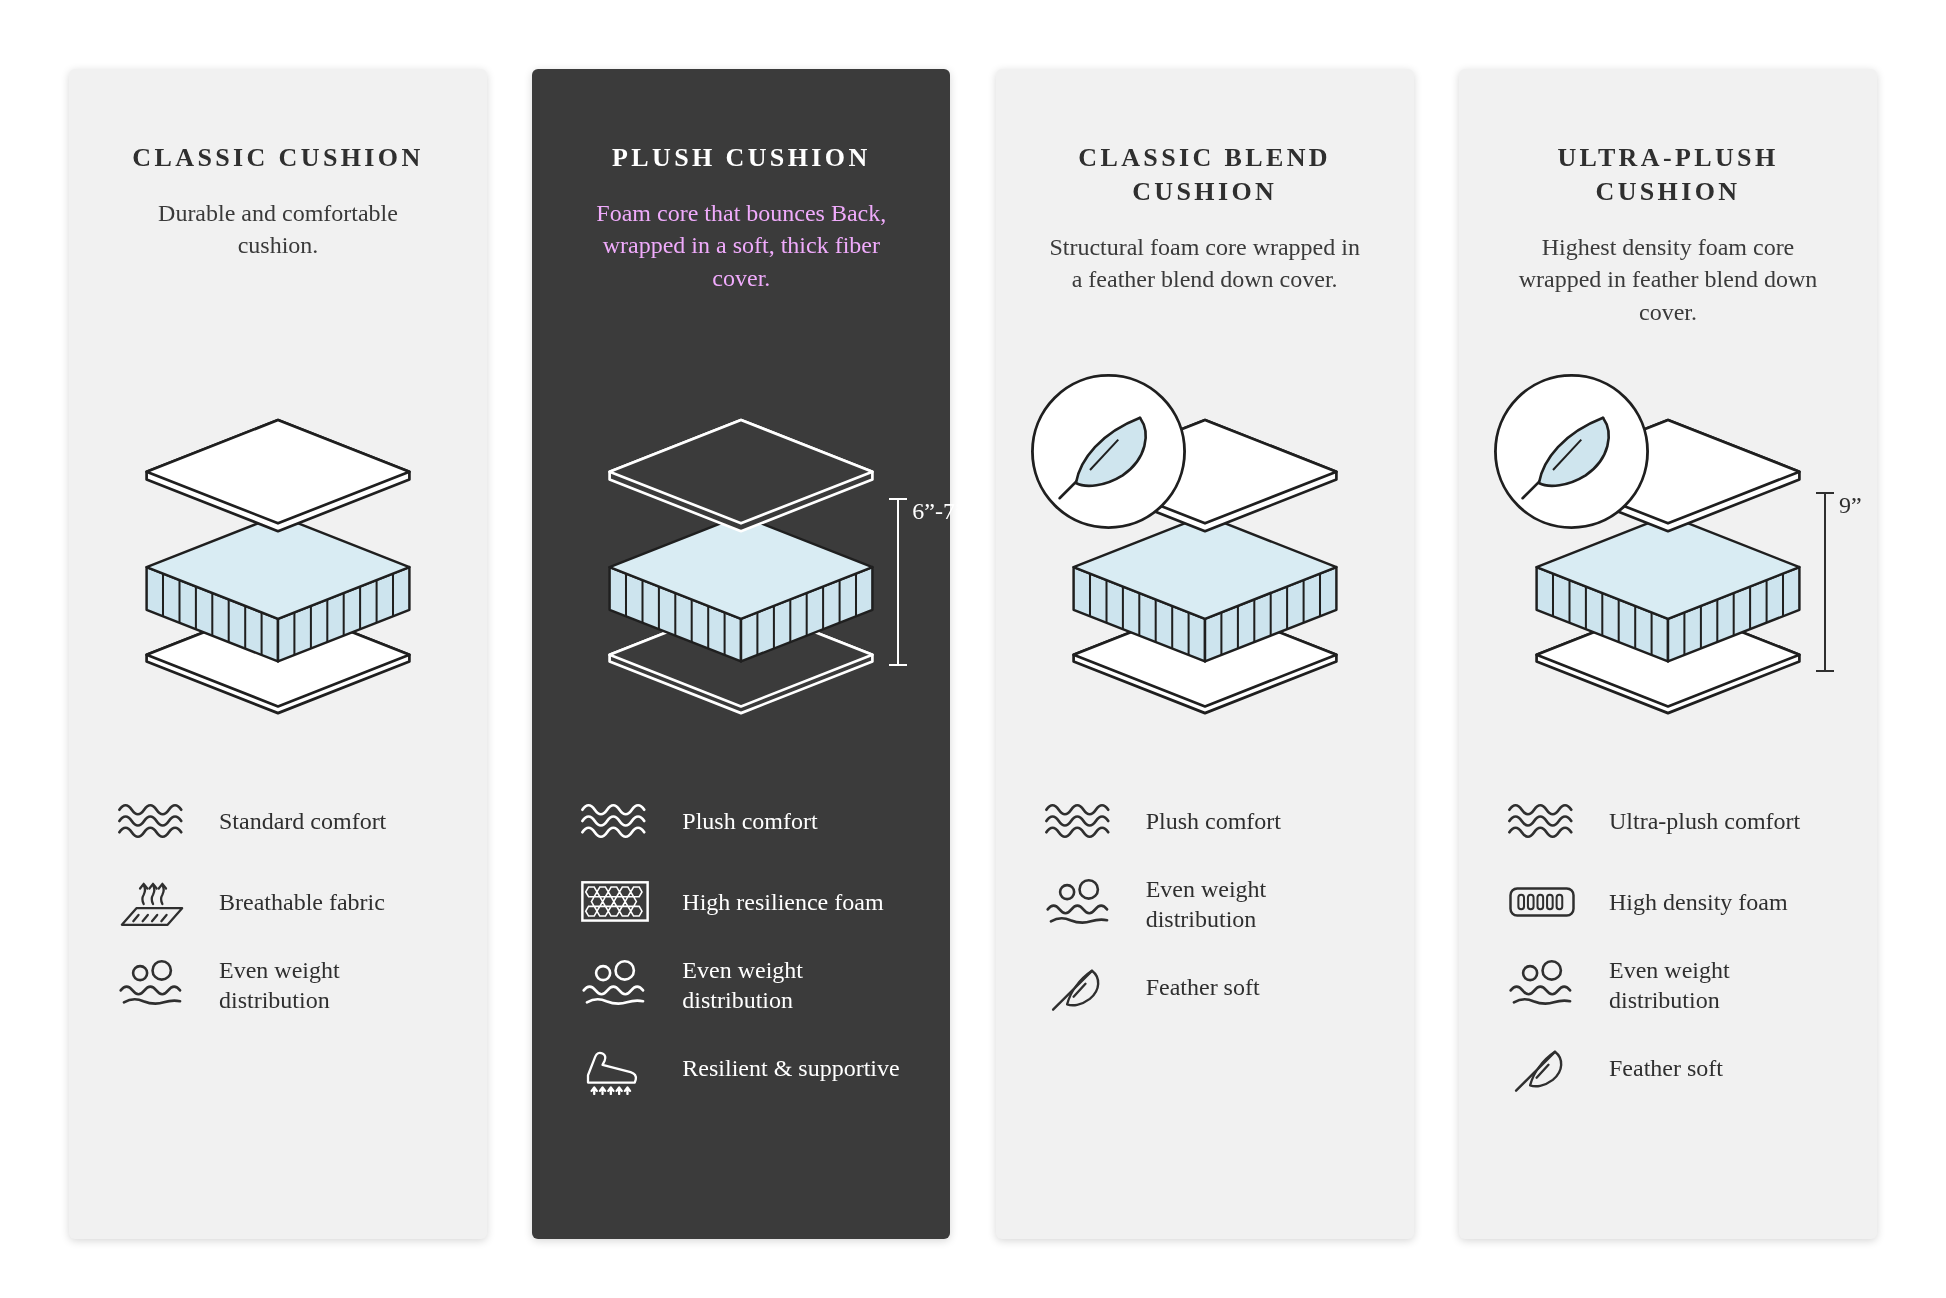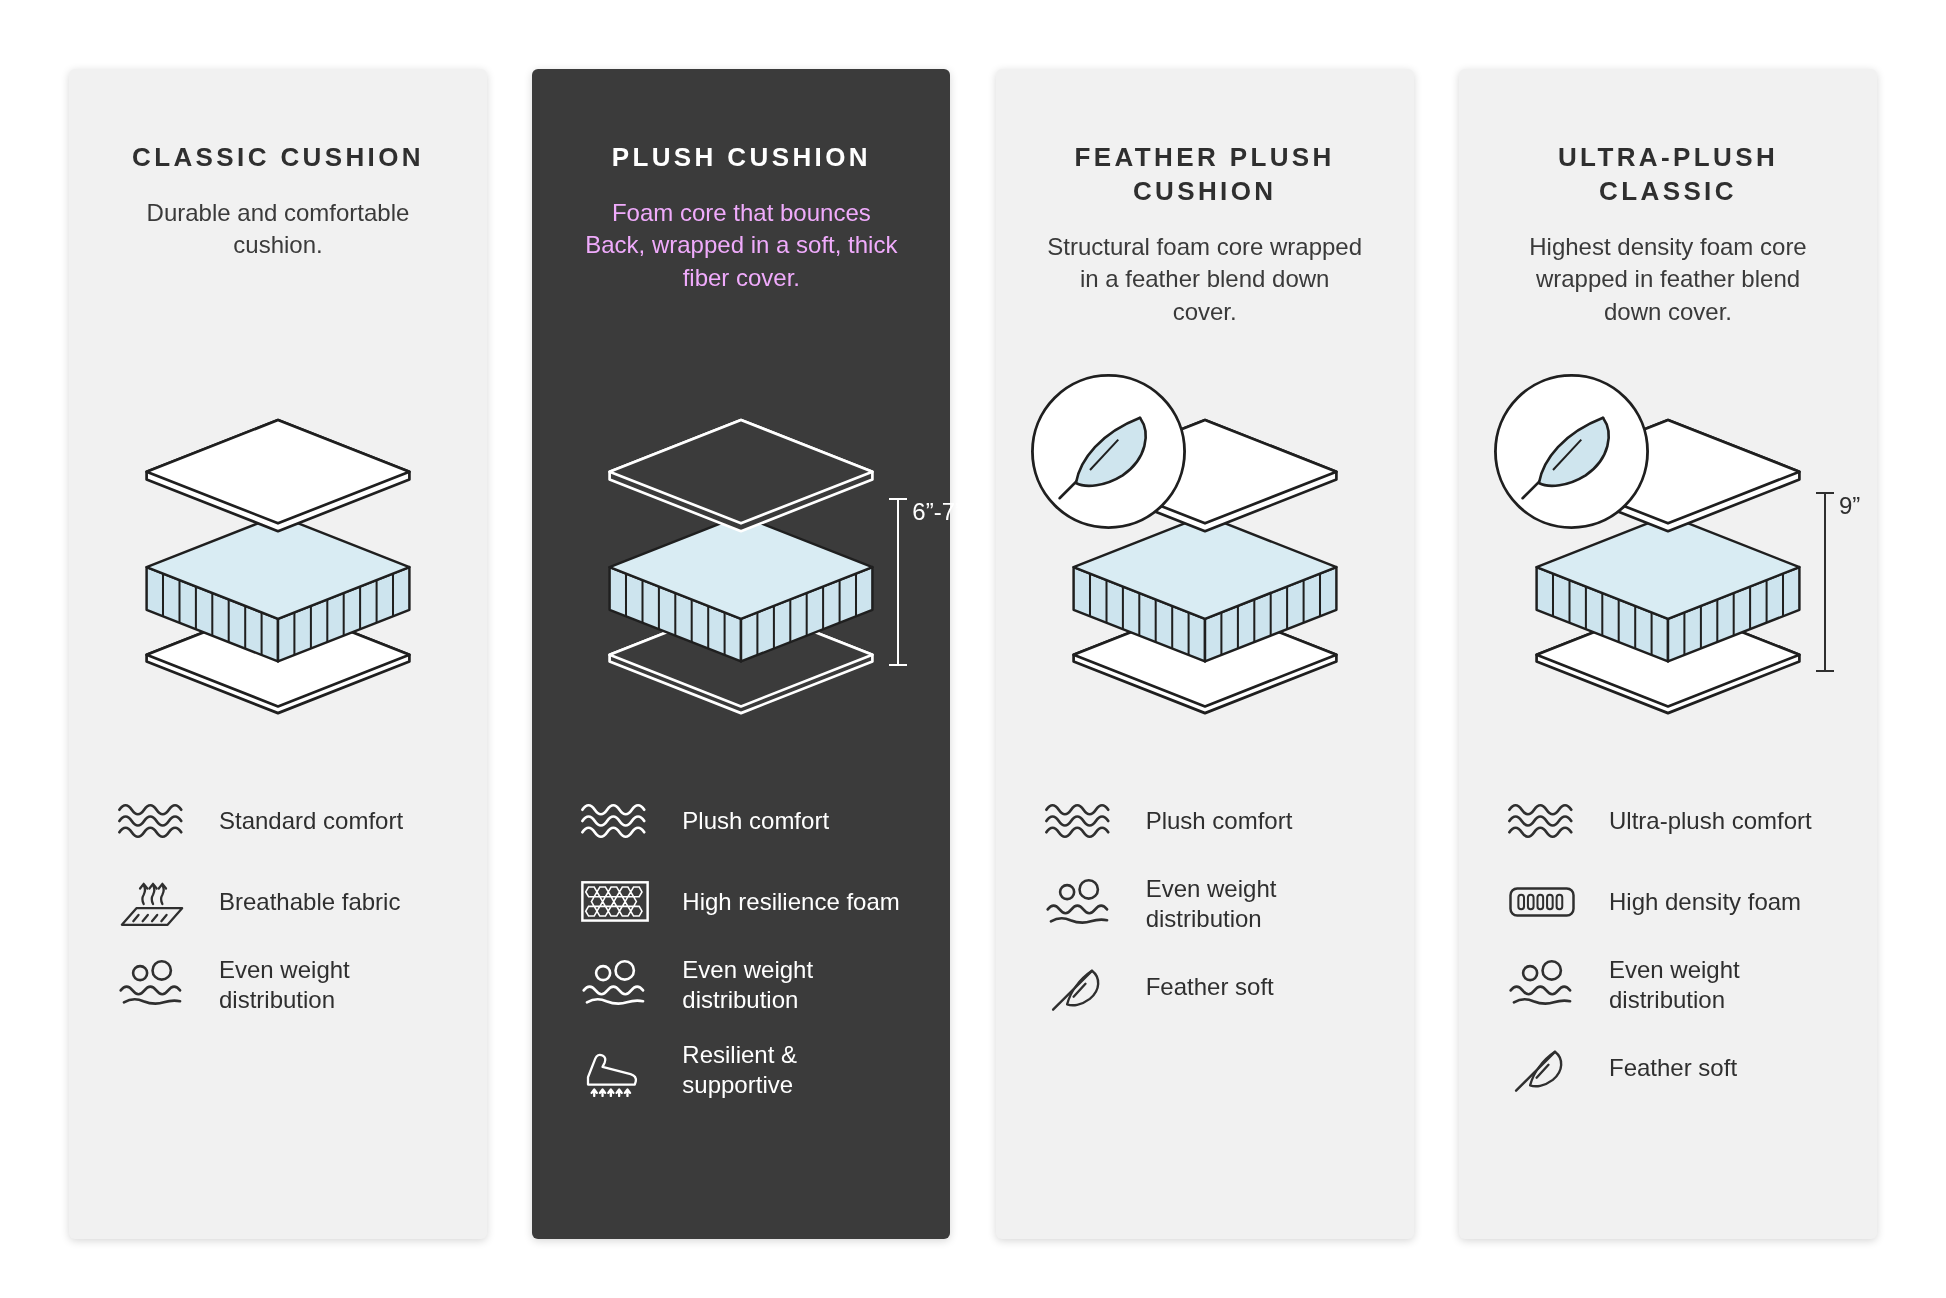--- a/index.html
+++ b/index.html
@@ -9,21 +9,21 @@
     -webkit-font-smoothing:antialiased;
   }
   .board{
     display:flex;justify-content:space-between;
     padding:69px 69px 0 69px;box-sizing:border-box;width:1946px;
   }
   .card{
     width:418px;height:1170px;box-sizing:border-box;
     padding:72px 46px 40px 46px;border-radius:6px;
     box-shadow:0 2px 8px rgba(0,0,0,0.16);
-    display:flex;flex-direction:column;
+    display:flex;flex-direction:column;font-family:Liberation Serif, serif;
   }
   .card.light{background:#f1f1f1;color:#2f2f2f;--line:#1f1f1f;--sheet-fill:#ffffff;}
   .card.dark{background:#3b3b3b;color:#ffffff;--line:#ffffff;--sheet-fill:#3b3b3b;}
   .card-head{min-height:212px;}
   .card-title{
     margin:0;text-align:center;font-size:26px;font-weight:700;
     letter-spacing:0.13em;line-height:1.3;
   }
   .card-desc{
     margin:22px auto 0 auto;text-align:center;font-size:24px;line-height:1.36;
@@ -260,21 +260,21 @@
               <use href="#sym-resilient"></use>
             </svg>
           </span>
         <span class="feat-label">Resilient &amp; supportive</span>
       </li>
     </ul>
   </section>
 
   <section class="card light">
     <div class="card-head">
-      <h2 class="card-title">FEATHER PLUSH CUSHION</h2>
+      <h2 class="card-title">CLASSIC BLEND CUSHION</h2>
       <p class="card-desc">Structural foam core wrapped in a feather blend down cover.</p>
     </div>
     <div class="diagram">
       <div class="cushion-wrap">
         <svg class="cushion">
             <use href="#sym-cushion"></use>
           </svg>
         <svg class="badge">
             <use href="#sym-feather-badge"></use>
           </svg>
@@ -303,21 +303,21 @@
               <use href="#sym-feather"></use>
             </svg>
           </span>
         <span class="feat-label">Feather soft</span>
       </li>
     </ul>
   </section>
 
   <section class="card light">
     <div class="card-head">
-      <h2 class="card-title">ULTRA-PLUSH CLASSIC</h2>
+      <h2 class="card-title">ULTRA-PLUSH CUSHION</h2>
       <p class="card-desc">Highest density foam core wrapped in feather blend down cover.</p>
     </div>
     <div class="diagram">
       <div class="cushion-wrap">
         <svg class="cushion">
             <use href="#sym-cushion"></use>
           </svg>
         <svg class="badge">
             <use href="#sym-feather-badge"></use>
           </svg>

